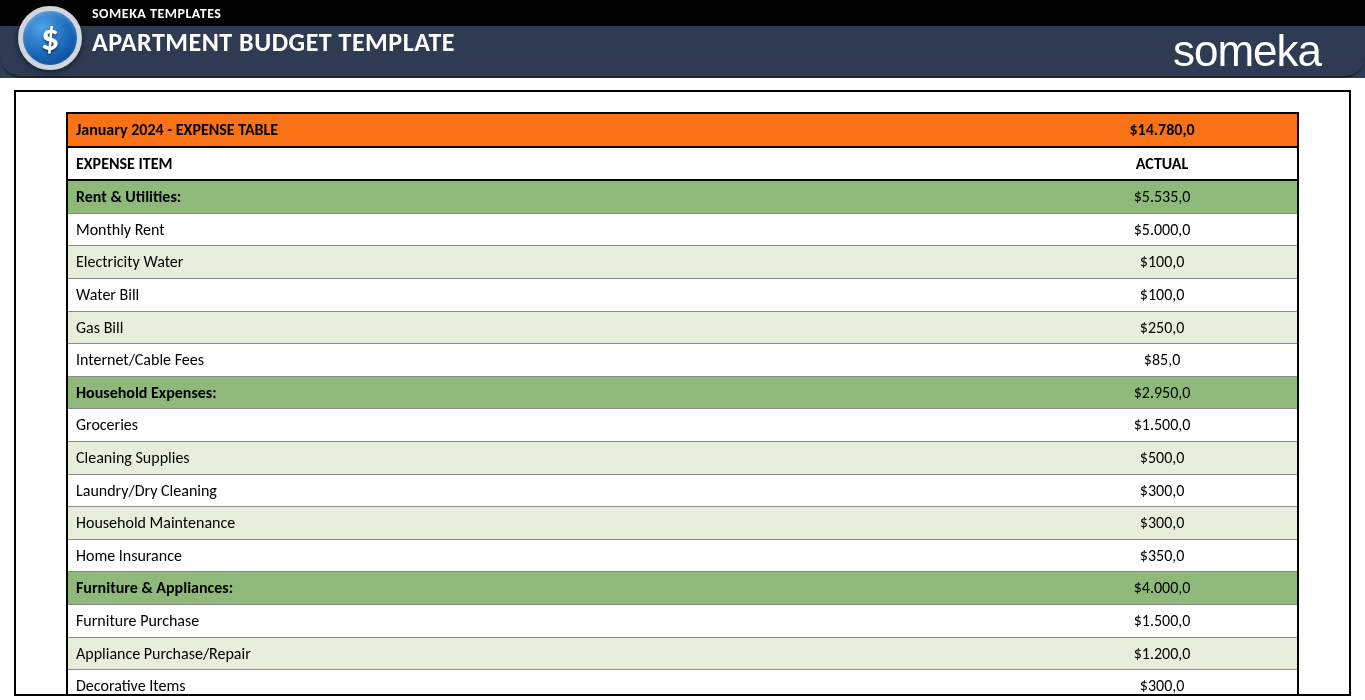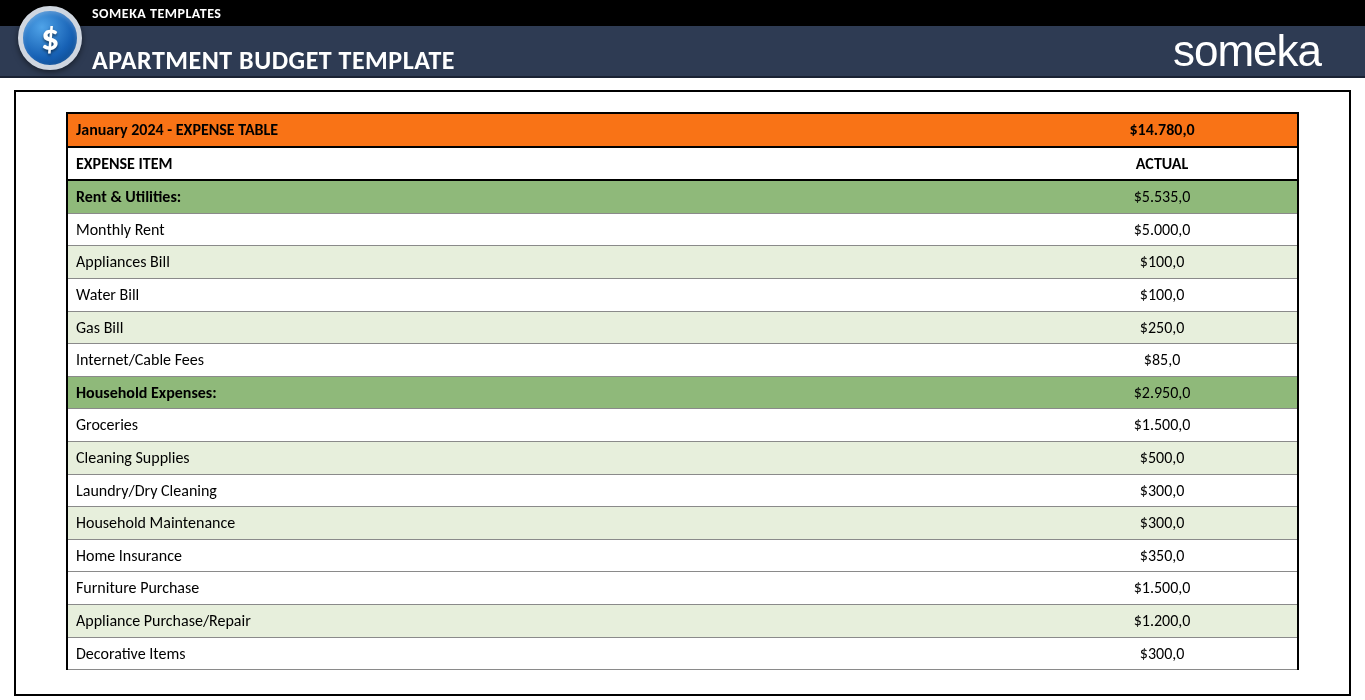--- a/index.html
+++ b/index.html
@@ -25,24 +25,25 @@
   .brand-top {
     color: #ffffff;
     font-size: 14px;
     font-weight: 700;
     letter-spacing: 0.5px;
   }
   .title-bar {
     height: 52px;
     background: #2e3b53;
     display: flex;
-    align-items: flex-end;
+    align-items: flex-start;
     padding-left: 92px;
     border-bottom: 2px solid #1a2233;
     position: relative;
+    border-radius: 21px;
   }
   .page-title {
     color: #ffffff;
     font-size: 26px;
     font-weight: 700;
     letter-spacing: 0.5px;
   }
   .logo-circle {
     position: absolute;
     left: 18px;
@@ -156,21 +157,21 @@
           </tr>
           <tr class="row cat">
             <td class="lbl">Rent &amp; Utilities:</td>
             <td class="val">$5.535,0</td>
           </tr>
           <tr class="row item ">
             <td class="lbl">Monthly Rent</td>
             <td class="val">$5.000,0</td>
           </tr>
           <tr class="row item alt">
-            <td class="lbl">Appliances Bill</td>
+            <td class="lbl">Electricity Water</td>
             <td class="val">$100,0</td>
           </tr>
           <tr class="row item ">
             <td class="lbl">Water Bill</td>
             <td class="val">$100,0</td>
           </tr>
           <tr class="row item alt">
             <td class="lbl">Gas Bill</td>
             <td class="val">$250,0</td>
           </tr>
@@ -195,20 +196,24 @@
             <td class="val">$300,0</td>
           </tr>
           <tr class="row item alt">
             <td class="lbl">Household Maintenance</td>
             <td class="val">$300,0</td>
           </tr>
           <tr class="row item ">
             <td class="lbl">Home Insurance</td>
             <td class="val">$350,0</td>
           </tr>
+          <tr class="row cat">
+            <td class="lbl">Furniture &amp; Appliances:</td>
+            <td class="val">$4.000,0</td>
+          </tr>
           <tr class="row item ">
             <td class="lbl">Furniture Purchase</td>
             <td class="val">$1.500,0</td>
           </tr>
           <tr class="row item alt">
             <td class="lbl">Appliance Purchase/Repair</td>
             <td class="val">$1.200,0</td>
           </tr>
           <tr class="row item ">
             <td class="lbl">Decorative Items</td>

